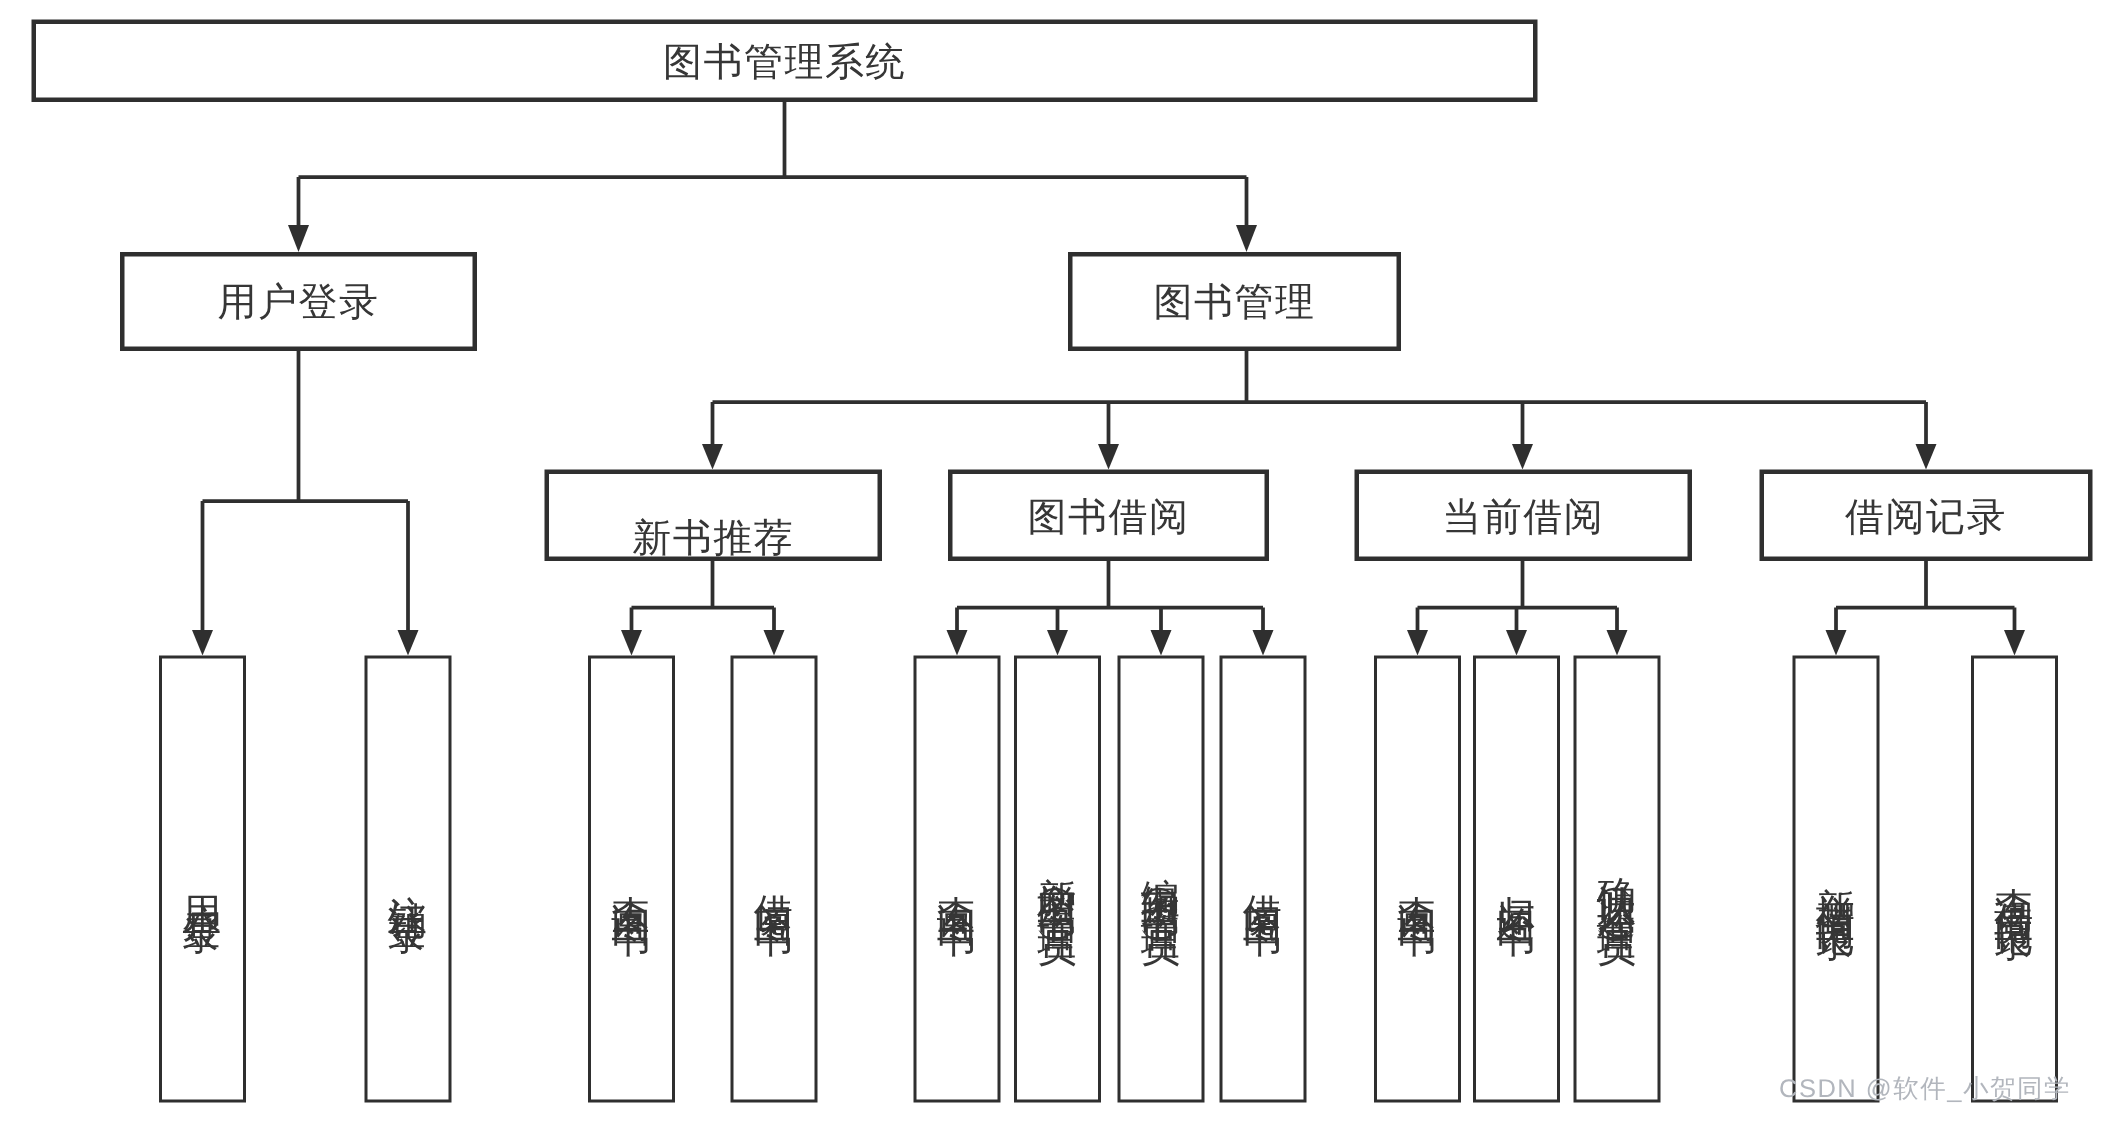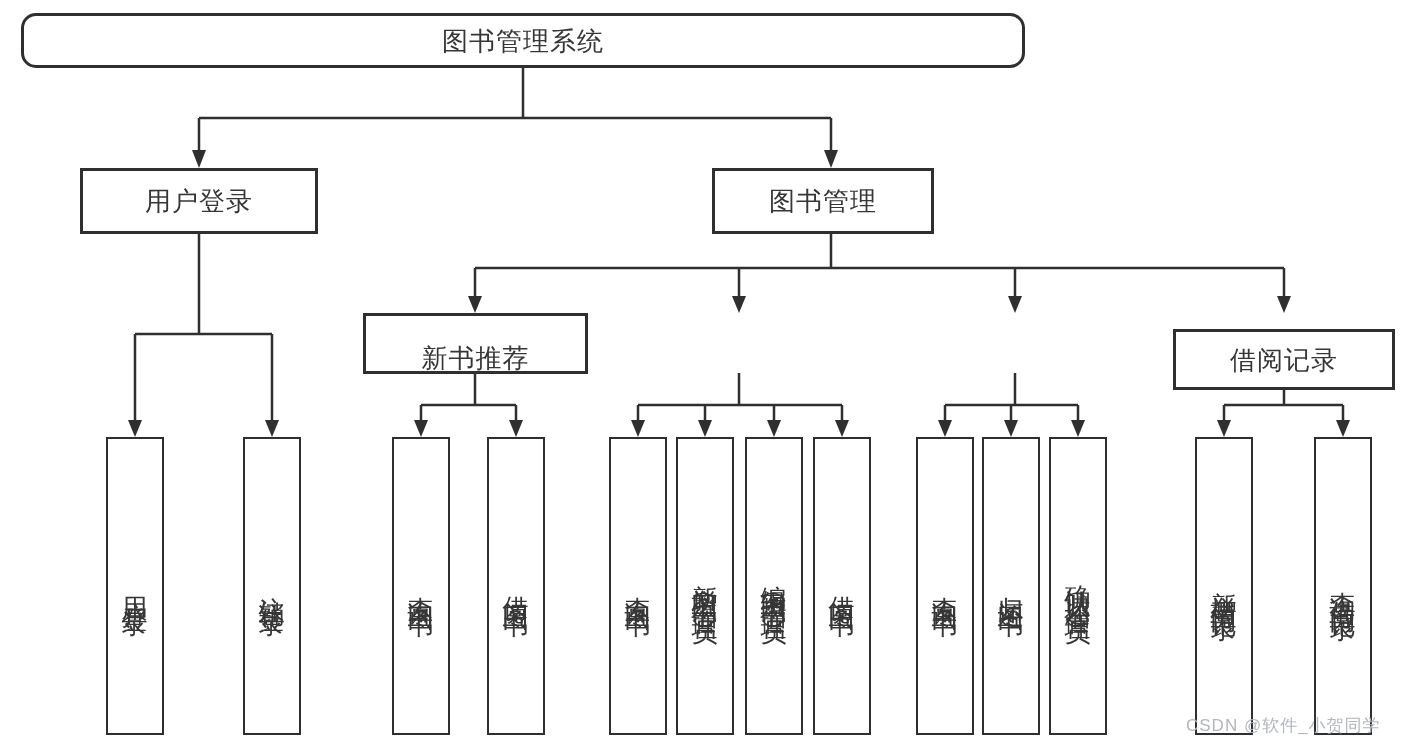--- a/index.html
+++ b/index.html
@@ -33,27 +33,27 @@
     white-space: nowrap;
     line-height: 1;
   }
   .leaf .lbl {
     writing-mode: vertical-rl;
     text-orientation: mixed;
     letter-spacing: 5px;
     white-space: nowrap;
   }
   
-  .n-root { left: 21px;   top: 13px;  width: 1004px; height: 55px; border-radius: 15px; }
+  .n-root { left: 21px;   top: 13px;  width: 1004px; height: 55px; }
   .n-l2a  { left: 80px;   top: 168px; width: 238px;  height: 66px; }
   .n-l2b  { left: 712px;  top: 168px; width: 222px;  height: 66px; }
   .n-l3a  { left: 363px;  top: 313px; width: 225px;  height: 61px; align-items: flex-end; }
   .n-l3b  { left: 632px;  top: 313px; width: 214px;  height: 61px; }
   .n-l3c  { left: 903px;  top: 313px; width: 225px;  height: 61px; }
-  .n-l3d  { left: 1173px; top: 313px; width: 222px;  height: 61px; margin-top: 16px; }
+  .n-l3d  { left: 1173px; top: 313px; width: 222px;  height: 61px; }
   .leaf   { top: 437px; width: 58px; height: 298px; }
   .f-1a { left: 106px; }  .f-1b { left: 243px; }
   .f-2a { left: 392px; }  .f-2b { left: 487px; }
   .f-3a { left: 609px; }  .f-3b { left: 676px; }  .f-3c { left: 745px; }  .f-3d { left: 813px; }
   .f-4a { left: 916px; }  .f-4b { left: 982px; }  .f-4c { left: 1049px; }
   .f-5a { left: 1195px; } .f-5b { left: 1314px; }
   #watermark {
     position: absolute;
     left: 1186px;
     top: 714px;
@@ -108,20 +108,26 @@
   <div class="box n-l2a">
     <span class="lbl">用户登录</span>
   </div>
   <div class="box n-l2b">
     <span class="lbl">图书管理</span>
   </div>
 
   <div class="box n-l3a">
     <span class="lbl">新书推荐</span>
   </div>
+  <div class="box n-l3b">
+    <span class="lbl">图书借阅</span>
+  </div>
+  <div class="box n-l3c">
+    <span class="lbl">当前借阅</span>
+  </div>
   <div class="box n-l3d">
     <span class="lbl">借阅记录</span>
   </div>
 
   <div class="box leaf f-1a">
     <span class="lbl">用户登录</span>
   </div>
   <div class="box leaf f-1b">
     <span class="lbl">注销登录</span>
   </div>

